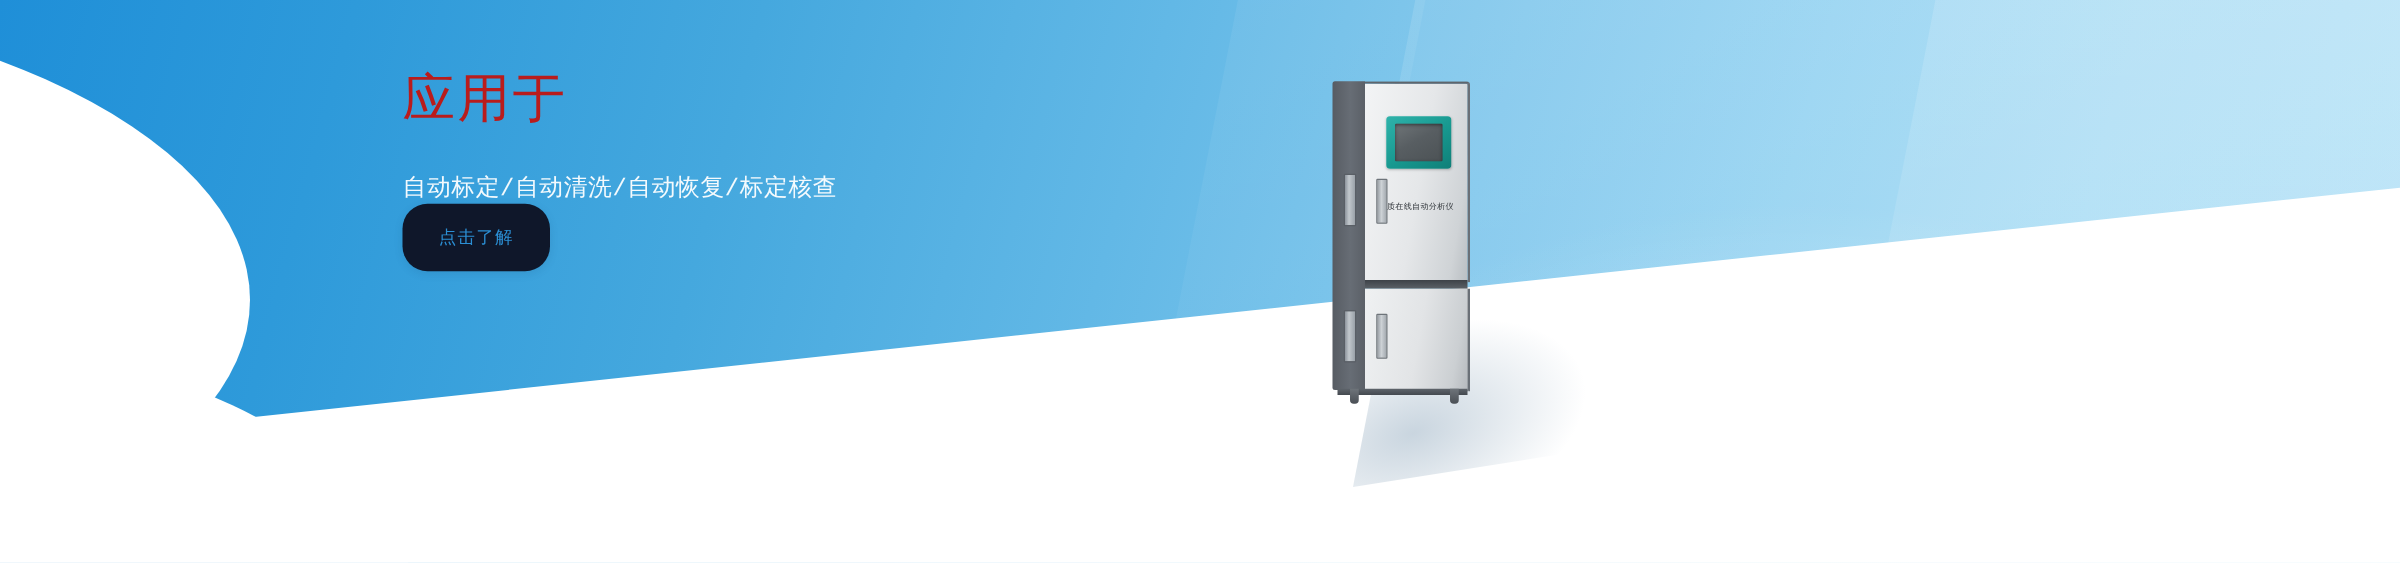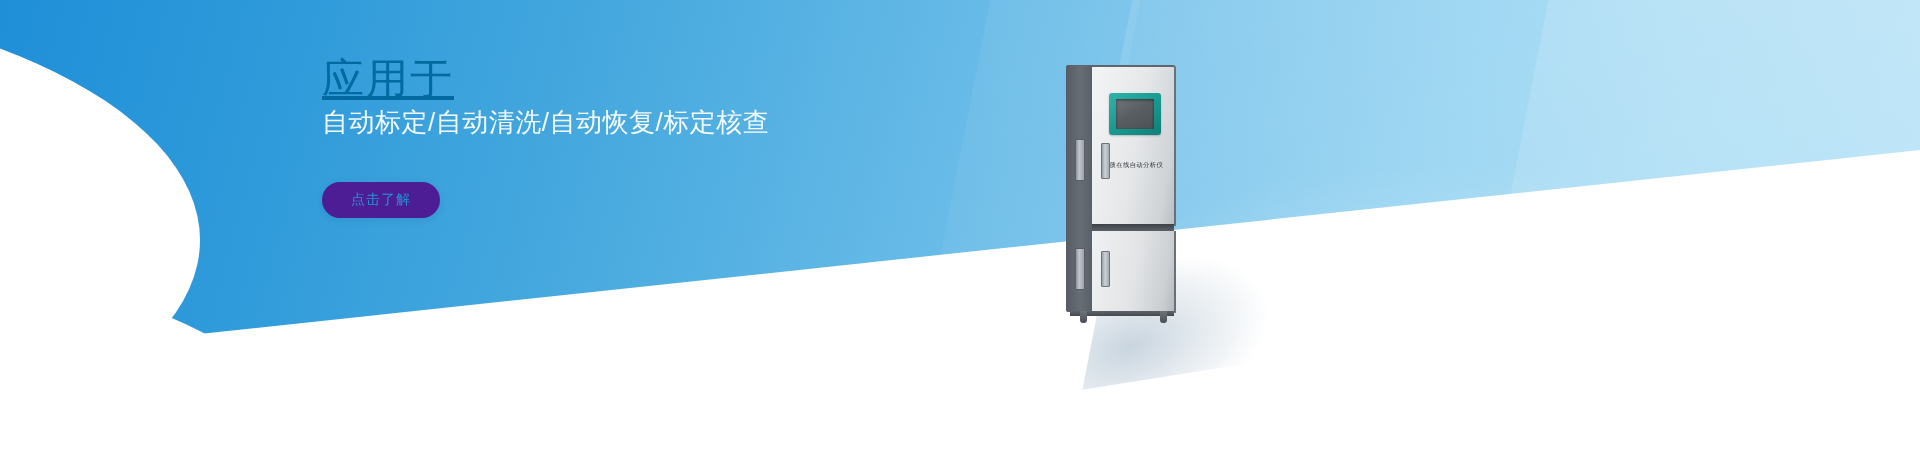--- a/index.html
+++ b/index.html
@@ -104,44 +104,44 @@
   }
 
   
   .copy {
     position: absolute;
     left: 322px;
     top: 52px;
     width: 700px;
   }
   .headline {
-    color: #0369a1;
+    color: #b91c1c;
     font-size: 42px;
     line-height: 53px;
     letter-spacing: 2px;
     font-weight: 400;
     white-space: nowrap;
-    text-decoration: underline;
   }
   .headline .ln { display: block; }
   .subtitle {
+    margin-top: 32px;
     color: rgba(255,255,255,0.94);
-    font-size: 26px;
+    font-size: 19px;
     letter-spacing: 0.5px;
     white-space: nowrap;
+    font-family: Liberation Mono, monospace;
   }
   .cta {
     display: inline-flex;
     align-items: center;
     justify-content: center;
-    margin-top: 42px;
     width: 118px;
-    height: 36px;
+    height: 54px;
     border-radius: 20px;
-    background: #4c1d95;
+    background: #0f172a;
     color: #2b8fd4;
     font-size: 14px;
     letter-spacing: 1px;
     border: none;
     cursor: pointer;
     box-shadow: 0 2px 7px rgba(20,70,110,0.14);
     font-family: "Liberation Sans", "DejaVu Sans", sans-serif;
   }
 
   

